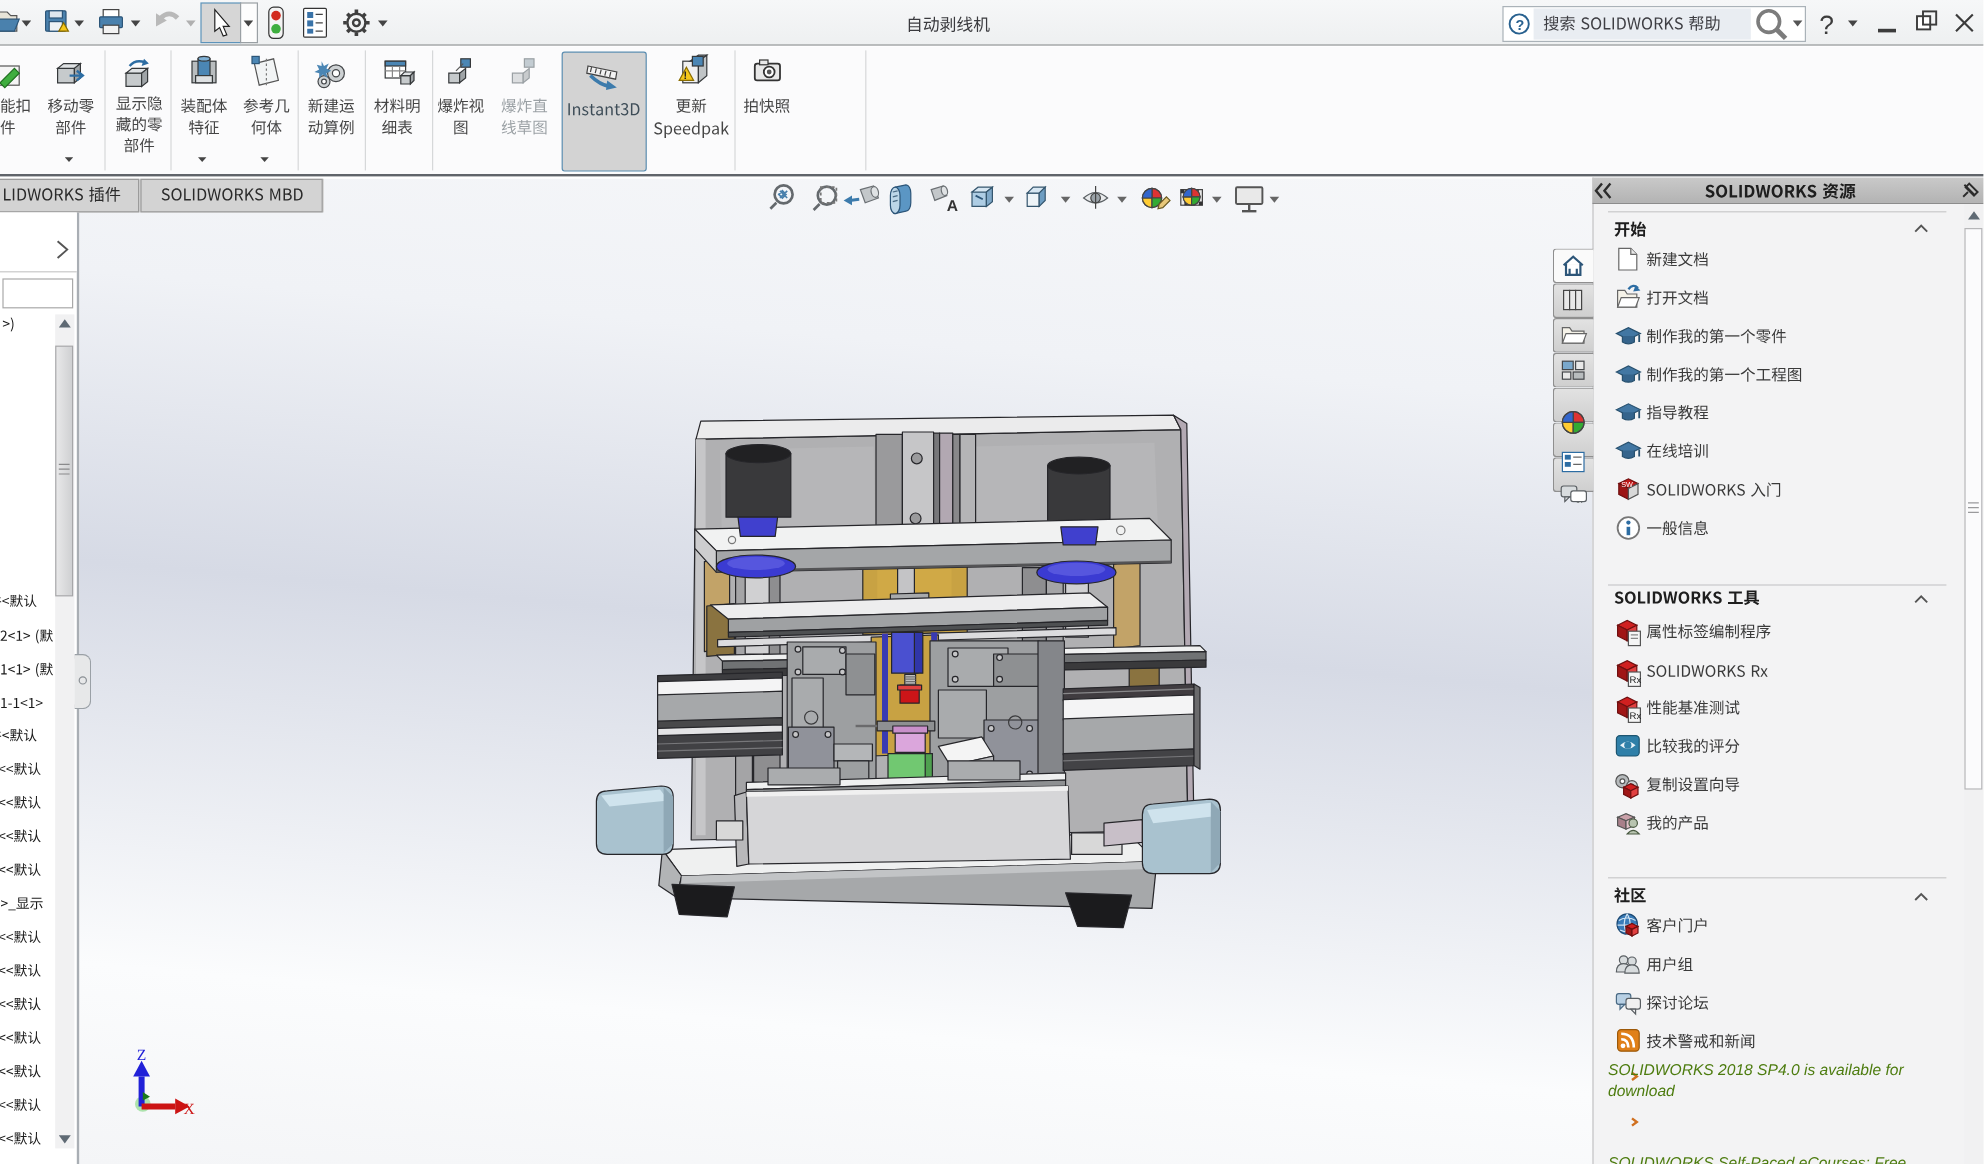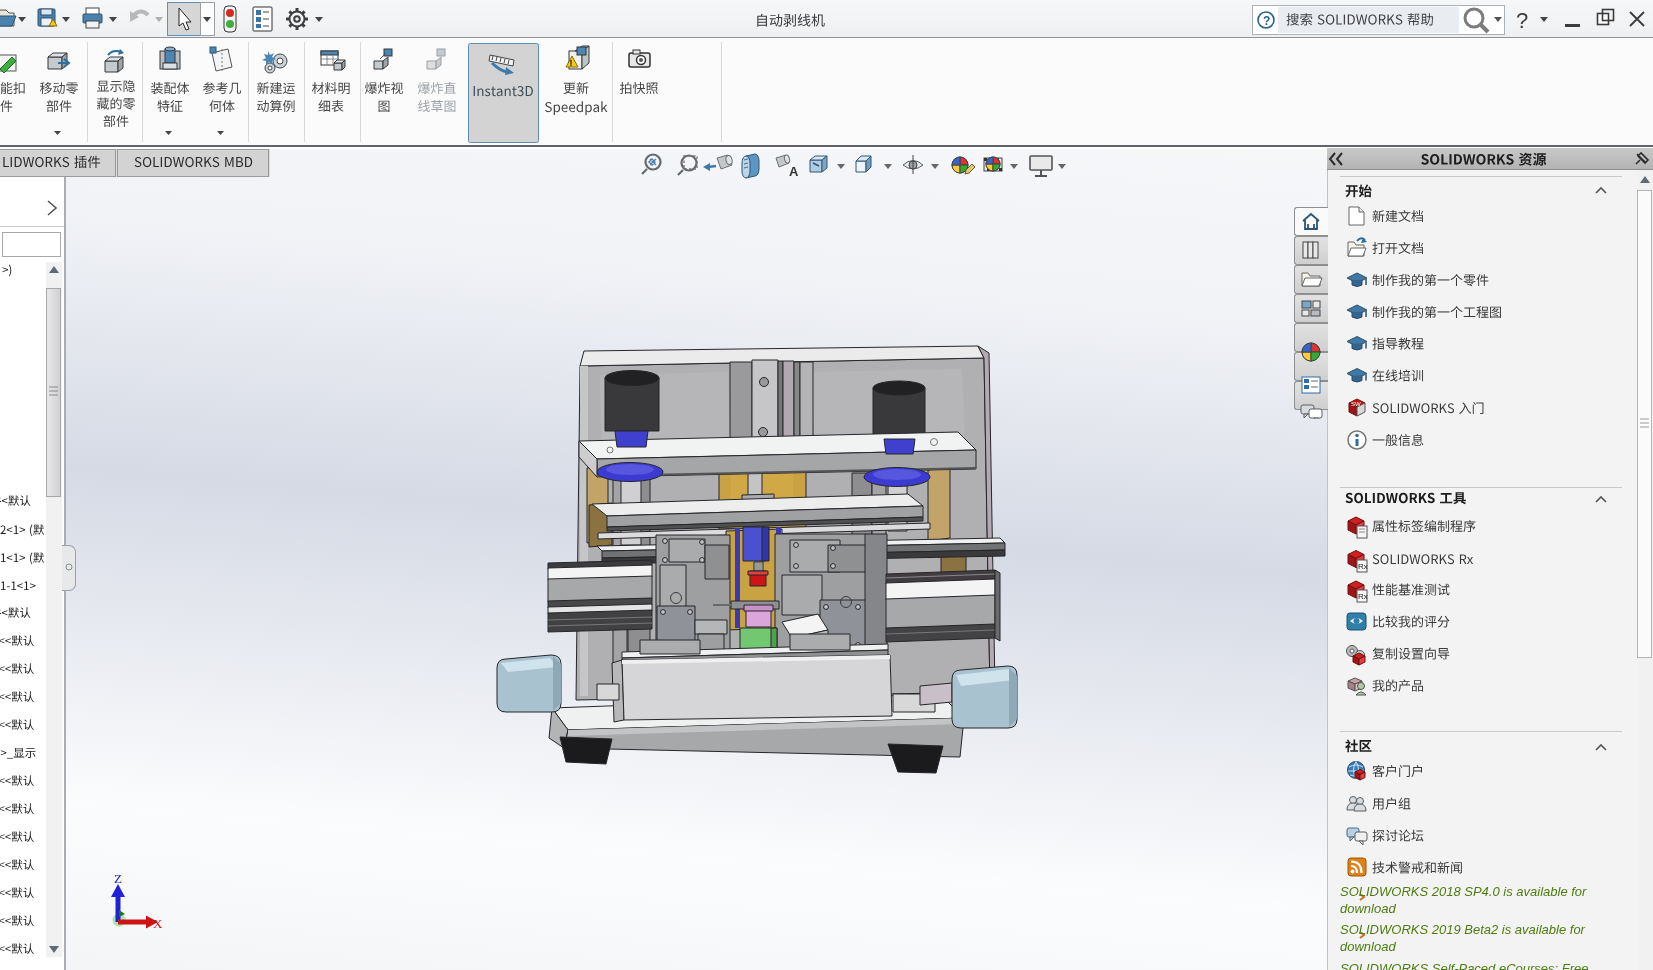--- a/index.html
+++ b/index.html
@@ -692,21 +692,20 @@
         <line x1="17" y1="16" x2="24" y2="16" stroke="#666"></line>
 </g>
 <g transform="translate(0,193)">
 <rect x="7" y="5" width="13" height="9" rx="2" fill="#d8dcde" stroke="#5a5f63"></rect>
 <path d="M10,14 L10,18 L14,14 Z" fill="#d8dcde" stroke="#5a5f63"></path>
 <rect x="15" y="9" width="13" height="9" rx="2" fill="#fff" stroke="#5a5f63"></rect>
 <path d="M24,18 L24,21 L20,18 Z" fill="#fff" stroke="#5a5f63"></path>
 </g>
 </svg>
 <div class="newslink" style="top:884px">SOLIDWORKS 2018 SP4.0 is available for download</div>
-<div class="newslink" style="top:922px">SOLIDWORKS 2019 Beta2 is available for download</div>
 <div class="newslink" style="top:961px">SOLIDWORKS Self-Paced eCourses: Free</div>
 
 <svg class="abs" style="left:0;top:0;pointer-events:none" width="1653" height="970" viewBox="0 0 1653 970">
       <defs>
 <path id="q0" d="M239 411H774V264H239ZM239 482V631H774V482ZM239 194H774V46H239ZM455 842C447 802 431 747 416 703H163V-81H239V-25H774V-76H853V703H492C509 741 526 787 542 830Z"></path>
 <path id="q1" d="M89 758V691H476V758ZM653 823C653 752 653 680 650 609H507V537H647C635 309 595 100 458 -25C478 -36 504 -61 517 -79C664 61 707 289 721 537H870C859 182 846 49 819 19C809 7 798 4 780 4C759 4 706 4 650 10C663 -12 671 -43 673 -64C726 -68 781 -68 812 -65C844 -62 864 -53 884 -27C919 17 931 159 945 571C945 582 945 609 945 609H724C726 680 727 752 727 823ZM89 44 90 45V43C113 57 149 68 427 131L446 64L512 86C493 156 448 275 410 365L348 348C368 301 388 246 406 194L168 144C207 234 245 346 270 451H494V520H54V451H193C167 334 125 216 111 183C94 145 81 118 65 113C74 95 85 59 89 44Z"></path>
 <path id="q2" d="M659 732V177H730V732ZM846 821V15C846 -2 840 -7 823 -8C806 -8 752 -9 692 -7C702 -28 713 -60 717 -80C799 -81 848 -79 878 -66C906 -54 919 -32 919 16V821ZM72 369C114 326 159 265 180 224L235 265C214 305 168 363 124 405ZM512 408C486 359 443 294 404 244L362 271V438H613V503H501C507 598 512 714 514 800L463 804L451 800H111V736H443L440 651H131V590H437L432 503H48V438H293V250C197 186 97 121 30 83L70 21C134 64 215 121 293 176V3C293 -10 289 -13 275 -14C260 -15 213 -15 160 -13C170 -33 179 -62 182 -81C251 -81 298 -80 326 -69C354 -58 362 -38 362 2V193C438 140 519 76 562 29L608 85C573 120 515 166 455 209C495 257 540 319 576 372Z"></path>
 <path id="q3" d="M54 54 70 -18C162 10 282 46 398 80L387 144C264 109 137 74 54 54ZM704 780C754 756 817 717 849 689L893 736C861 763 797 800 748 822ZM72 423C86 430 110 436 232 452C188 387 149 337 130 317C99 280 76 255 54 251C63 232 74 197 78 182C99 194 133 204 384 255C382 270 382 298 384 318L185 282C261 372 337 482 401 592L338 630C319 593 297 555 275 519L148 506C208 591 266 699 309 804L239 837C199 717 126 589 104 556C82 522 65 499 47 494C56 474 68 438 72 423ZM887 349C847 286 793 228 728 178C712 231 698 295 688 367L943 415L931 481L679 434C674 476 669 520 666 566L915 604L903 670L662 634C659 701 658 770 658 842H584C585 767 587 694 591 623L433 600L445 532L595 555C598 509 603 464 608 421L413 385L425 317L617 353C629 270 645 195 666 133C581 76 483 31 381 0C399 -17 418 -44 428 -62C522 -29 611 14 691 66C732 -24 786 -77 857 -77C926 -77 949 -44 963 68C946 75 922 91 907 108C902 19 892 -4 865 -4C821 -4 784 37 753 110C832 170 900 241 950 319Z"></path>
 <path id="q4" d="M498 783V462C498 307 484 108 349 -32C366 -41 395 -66 406 -80C550 68 571 295 571 462V712H759V68C759 -18 765 -36 782 -51C797 -64 819 -70 839 -70C852 -70 875 -70 890 -70C911 -70 929 -66 943 -56C958 -46 966 -29 971 0C975 25 979 99 979 156C960 162 937 174 922 188C921 121 920 68 917 45C916 22 913 13 907 7C903 2 895 0 887 0C877 0 865 0 858 0C850 0 845 2 840 6C835 10 833 29 833 62V783ZM218 840V626H52V554H208C172 415 99 259 28 175C40 157 59 127 67 107C123 176 177 289 218 406V-79H291V380C330 330 377 268 397 234L444 296C421 322 326 429 291 464V554H439V626H291V840Z"></path>
 <path id="q5" d="M166 840V638H46V568H166V354L39 309L59 238L166 279V13C166 0 161 -3 150 -3C138 -4 103 -4 64 -3C74 -24 83 -56 85 -75C144 -76 181 -73 205 -61C229 -48 237 -27 237 13V306L349 350L336 418L237 380V568H339V638H237V840ZM379 290V226H424L416 223C458 156 515 99 584 53C499 16 402 -7 304 -20C317 -36 331 -64 338 -82C449 -64 557 -34 651 12C730 -29 820 -59 917 -78C927 -59 946 -31 962 -16C875 -2 793 21 721 52C803 106 870 178 911 271L866 293L853 290H683V387H915V758H723V696H847V602H727V545H847V449H683V841H614V449H457V544H566V602H457V694C509 710 563 730 607 754L553 804C516 779 450 751 392 732V387H614V290ZM809 226C771 169 717 123 652 87C586 125 531 171 491 226Z"></path>

